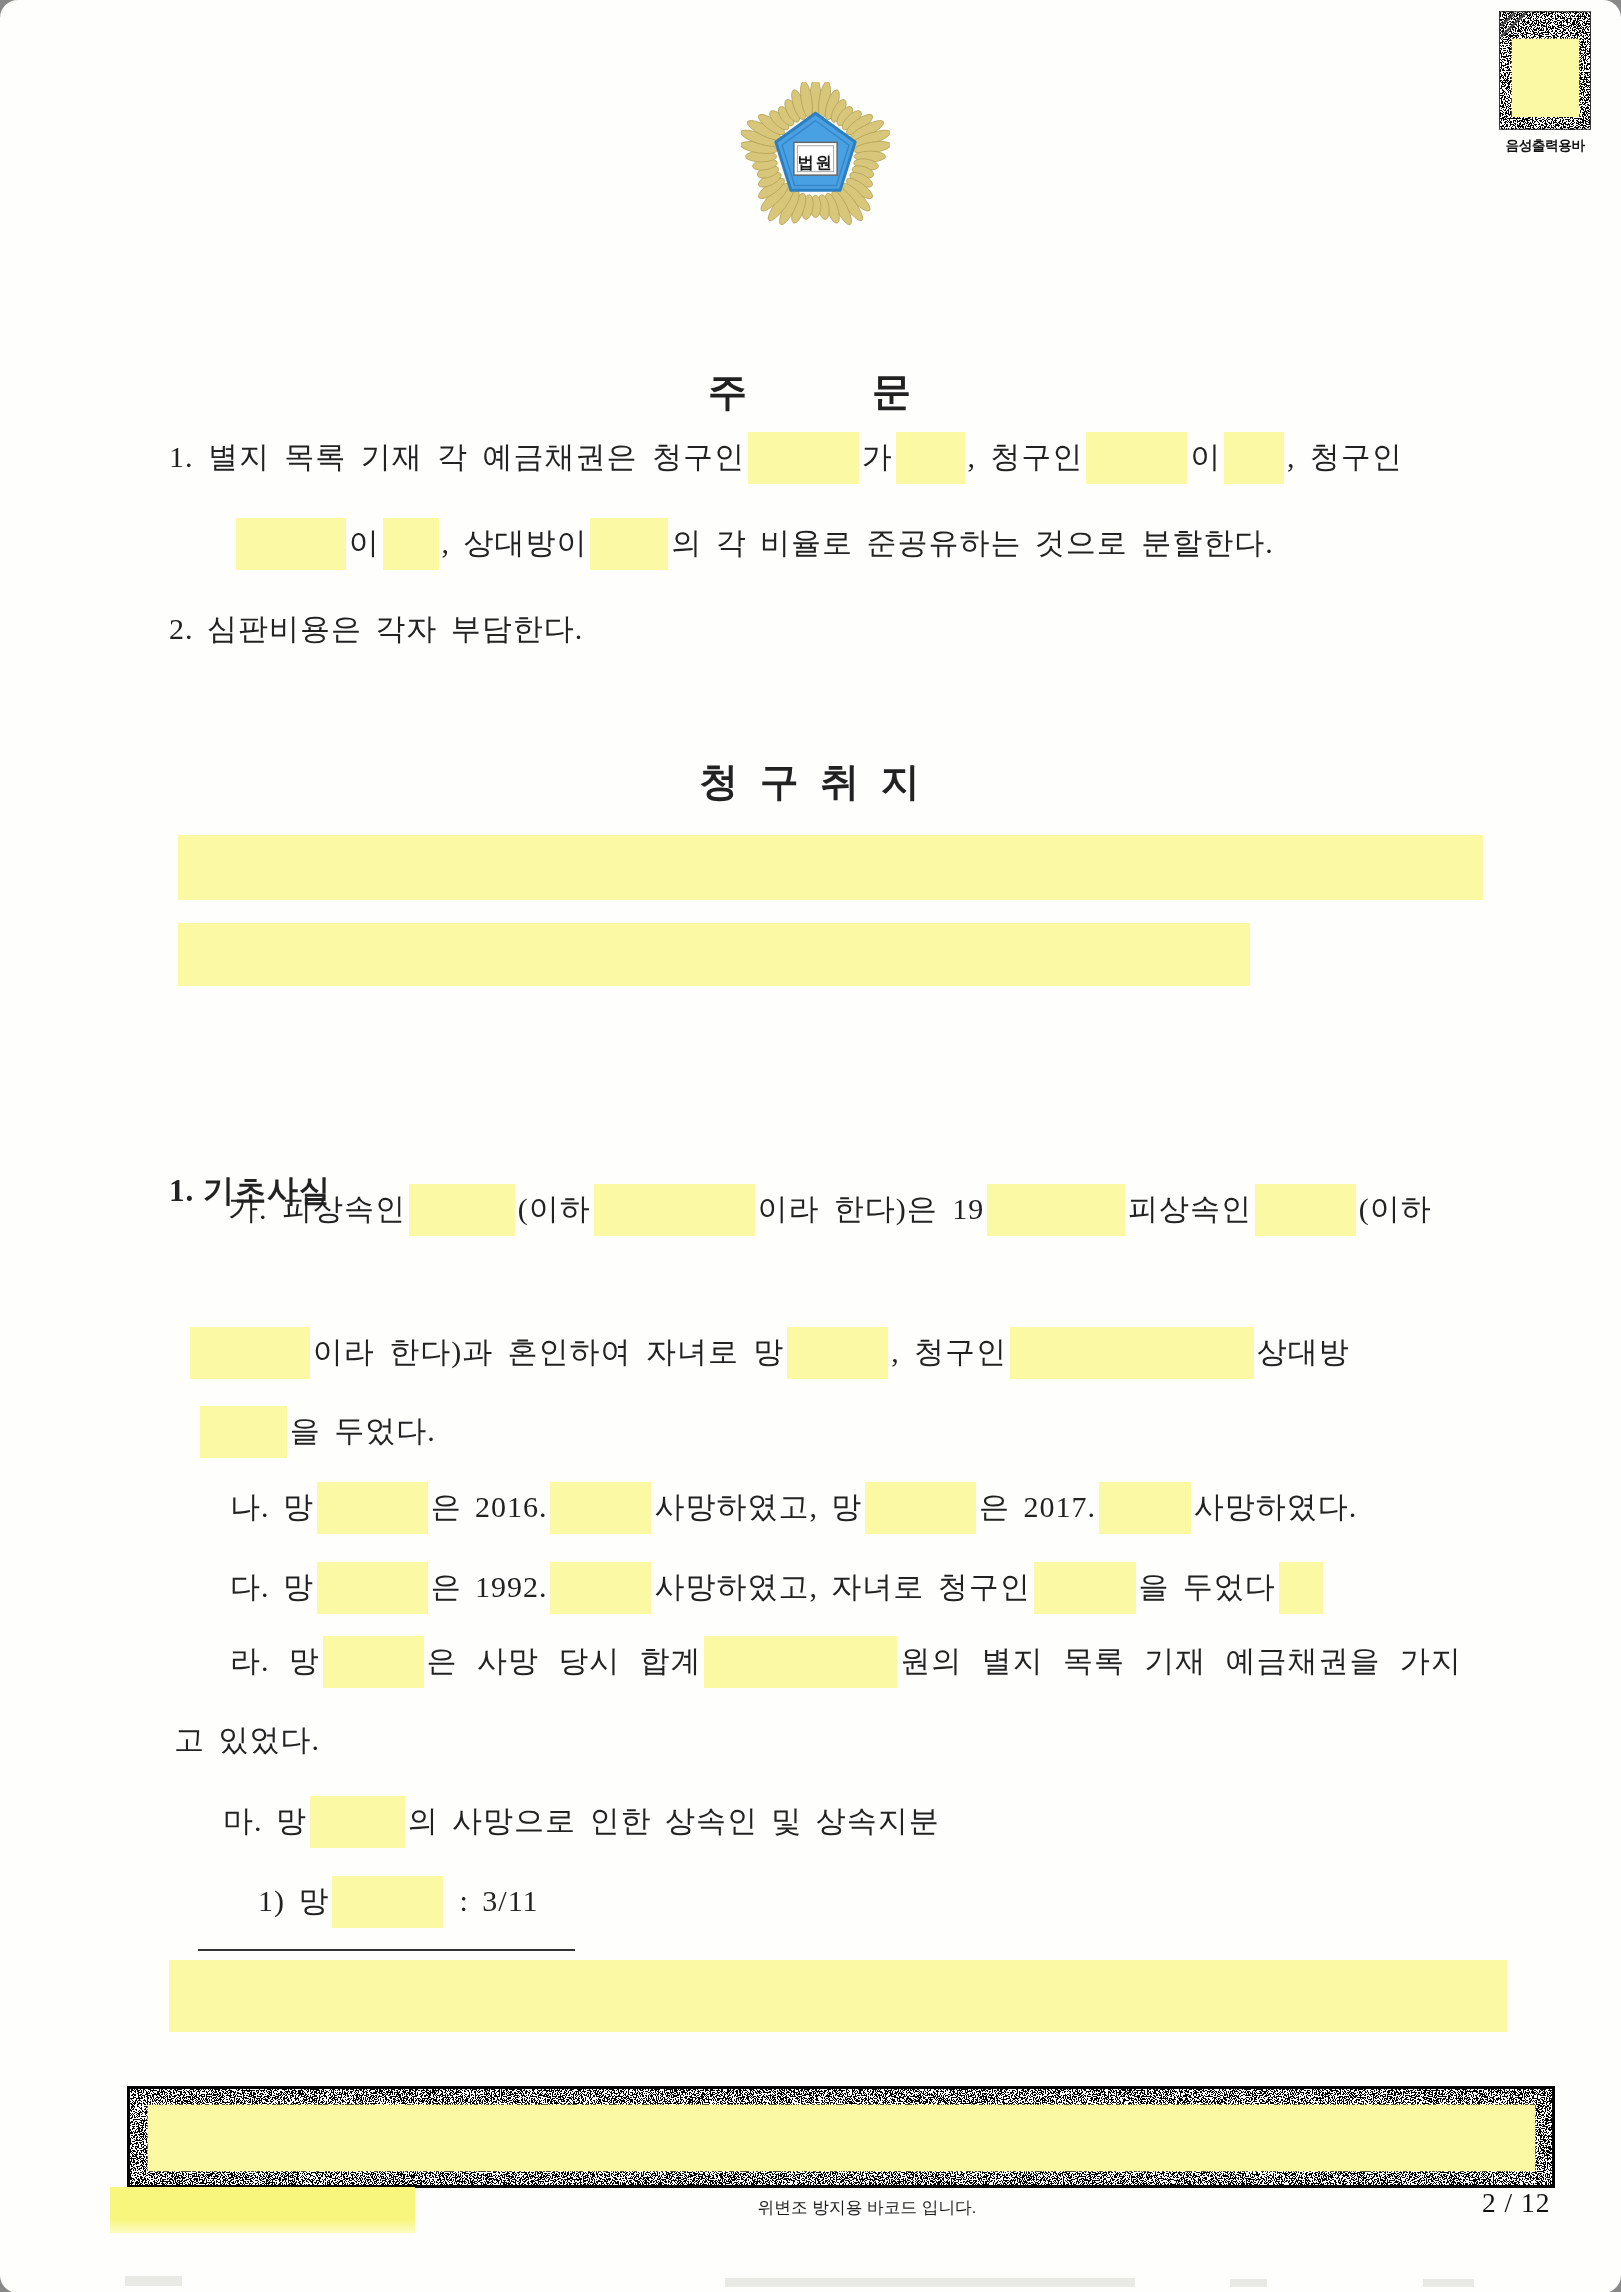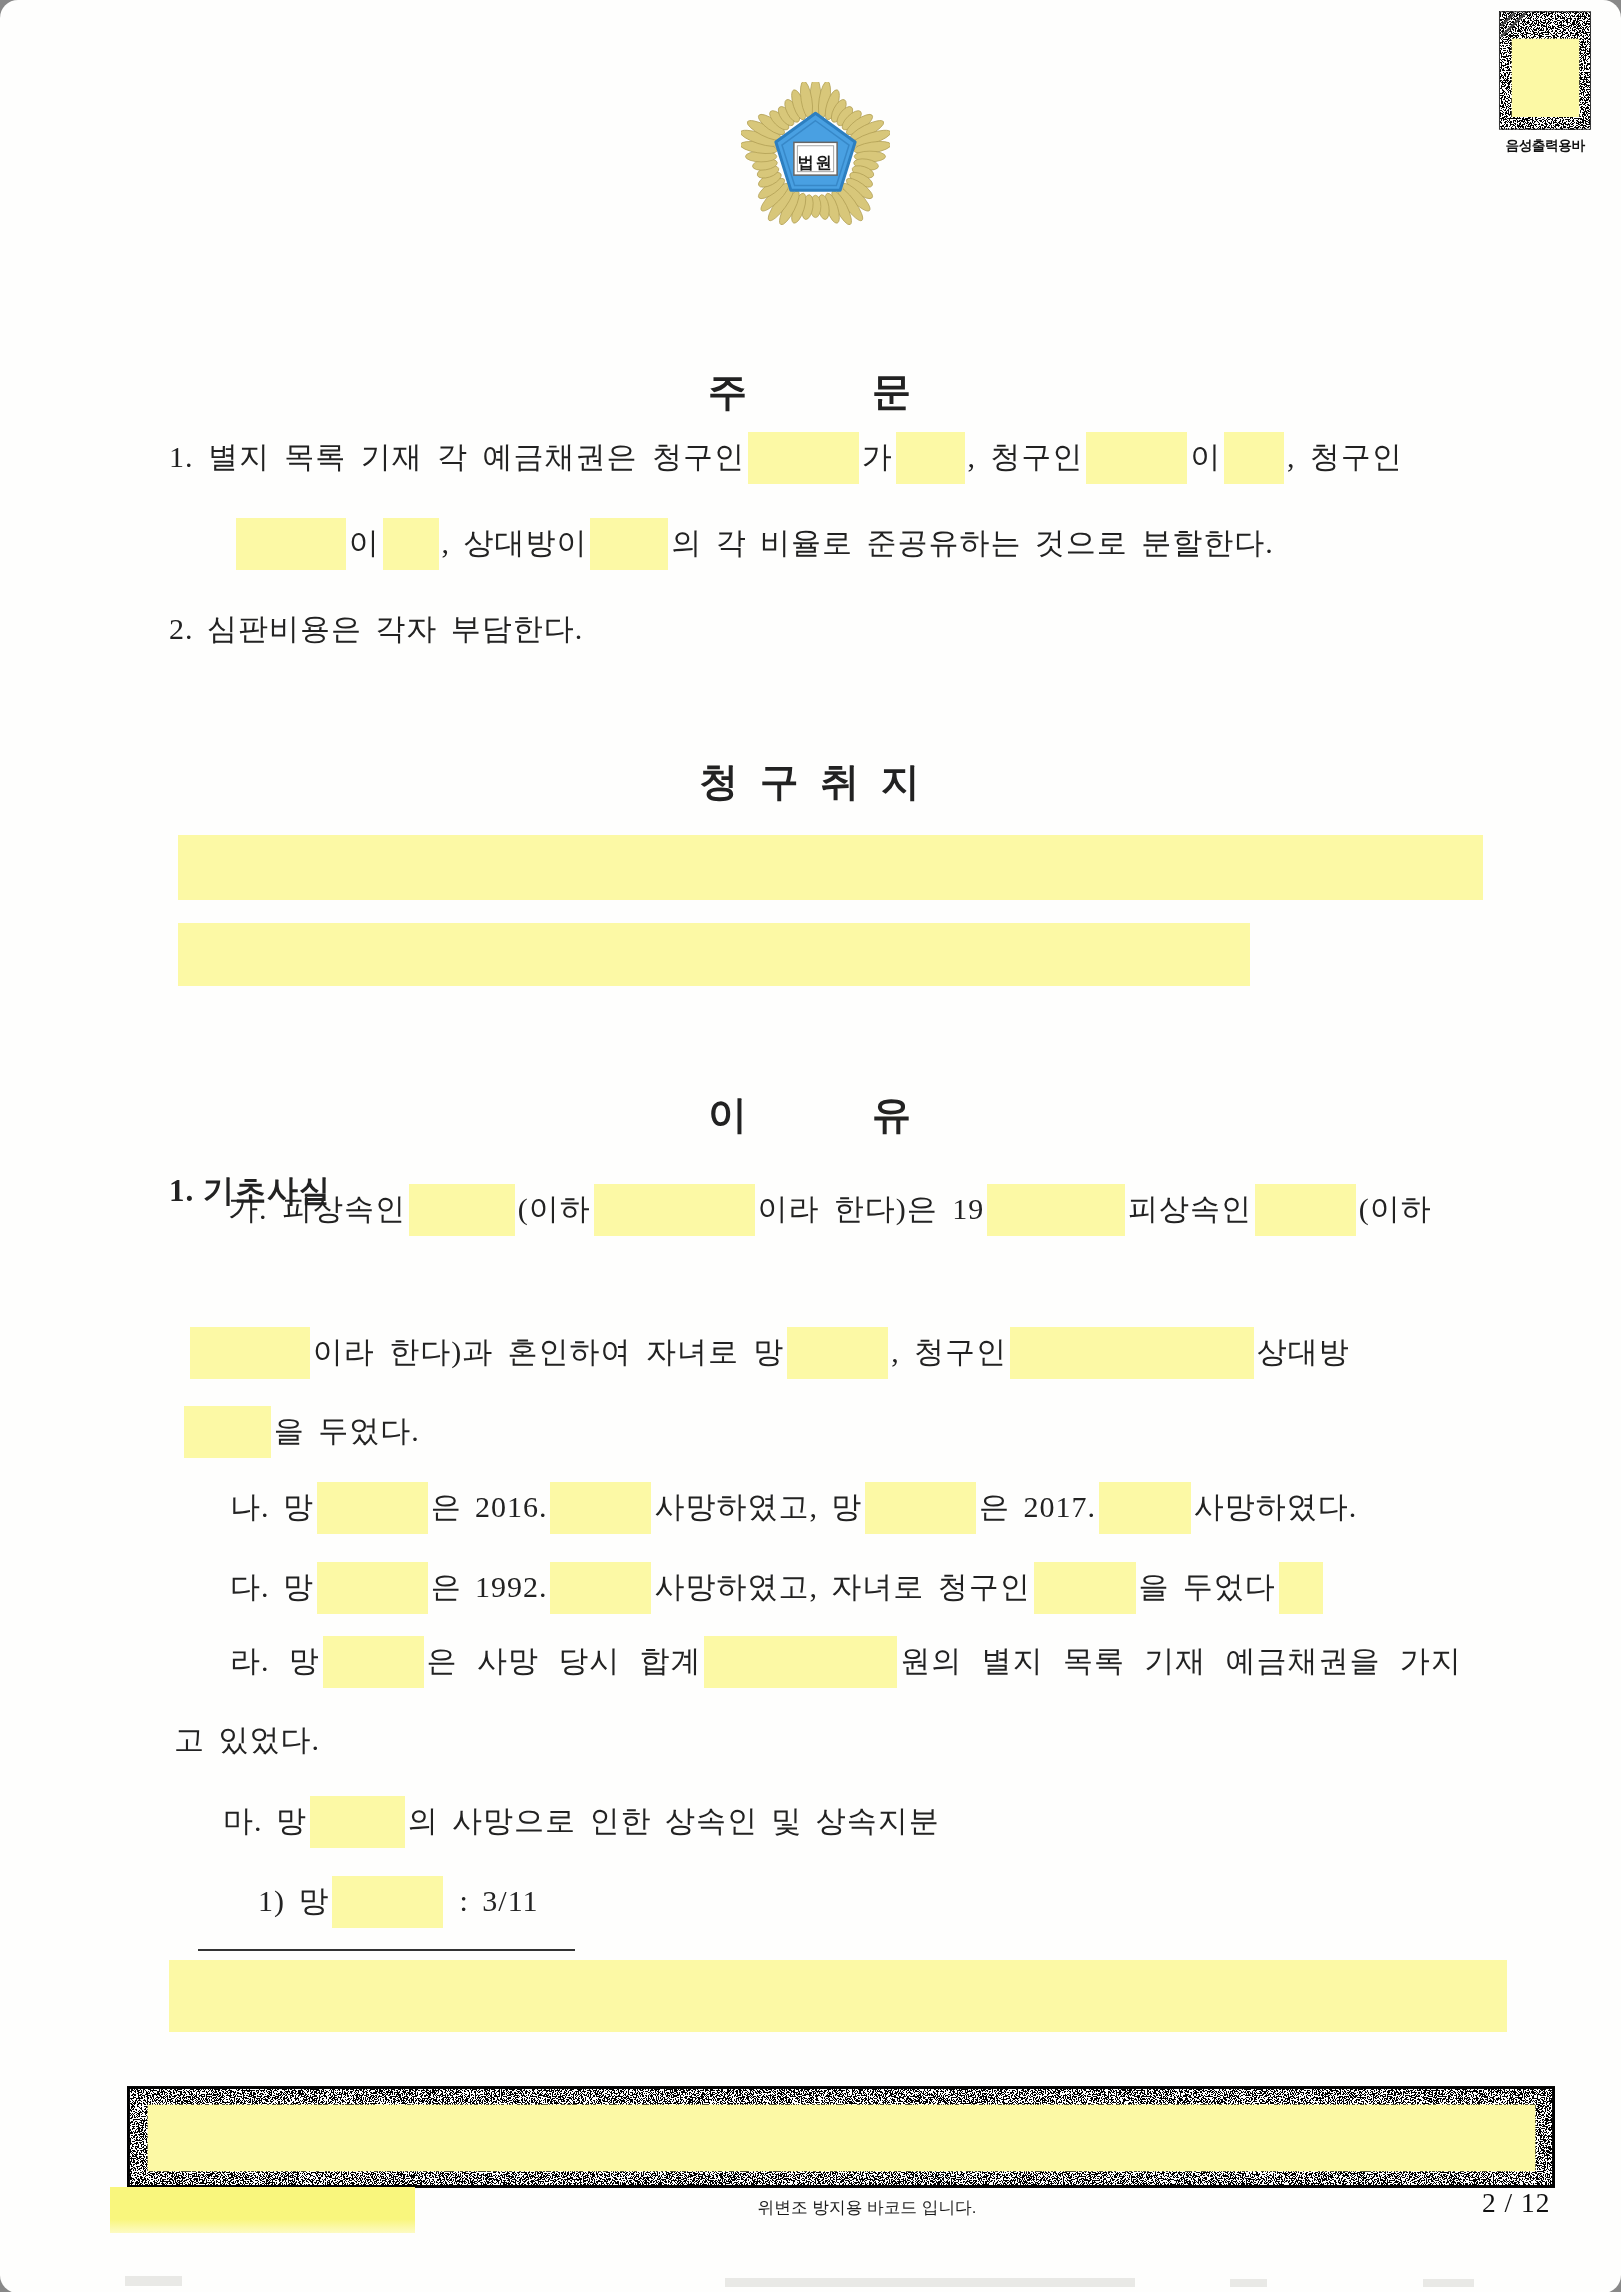--- a/index.html
+++ b/index.html
@@ -128,36 +128,35 @@
       <rect x="1.5" y="1.5" width="93" height="120" fill="#ffffff" filter="url(#speckle)"></rect>
       <rect x="1.5" y="1.5" width="93" height="120" fill="none" stroke="#333" stroke-width="1"></rect>
       <rect x="14" y="29" width="69" height="80" class="hl-fill"></rect>
       <path d="M3 16 L17 3 M3 27 L28 3" stroke="#444" stroke-width="2.5" fill="none"></path>
     </svg>
     <div id="voice-barcode-label">음성출력용바</div>
   </div>
 
   <div class="h1" id="h-claim">청 구 취 지</div>
   <div class="h1" id="h-order">주   문</div>
-  <div class="h1" id="h-reason">이   유</div>
   <div class="subhead">1. 기초사실</div>
 
   <div id="order-lines">
       <div class="line" style="left: 169px; top: 428px; word-spacing: 5.9px;">1. 별지 목록 기재 각 예금채권은 청구인<span class="red" style="width: 111px;"></span>가<span class="red" style="width: 69px;"></span>, 청구인<span class="red" style="width: 101px;"></span>이<span class="red" style="width: 60px;"></span>, 청구인</div>
       <div class="line" style="left: 233px; top: 514px;"><span class="red" style="width: 110px;"></span>이<span class="red" style="width: 56px;"></span>, 상대방이<span class="red" style="width: 78px;"></span>의 각 비율로 준공유하는 것으로 분할한다.</div>
       <div class="line" style="left: 169px; top: 600px;">2. 심판비용은 각자 부담한다.</div>
     </div>
   <div id="claim-bars">
       <div class="bar" style="left: 178px; top: 835px; width: 1305px; height: 65px;"></div>
       <div class="bar" style="left: 178px; top: 923px; width: 1072px; height: 63px;"></div>
     </div>
   <div id="reason-lines">
       <div class="line" style="left: 228px; top: 1180px; word-spacing: 5.9px;">가. 피상속인<span class="red" style="width: 106px;"></span>(이하<span class="red" style="width: 161px;"></span>이라 한다)은 19<span class="red" style="width: 138px;"></span>피상속인<span class="red" style="width: 101px;"></span>(이하</div>
       <div class="line" style="left: 187px; top: 1323px; word-spacing: 5.9px;"><span class="red" style="width: 120px;"></span>이라 한다)과 혼인하여 자녀로 망<span class="red" style="width: 101px;"></span>, 청구인<span class="red" style="width: 244px;"></span>상대방</div>
-      <div class="line" style="left: 181px; top: 1402px;"><span class="red" style="width: 87px;"></span>을 두었다.</div>
+      <div class="line" style="left: 197px; top: 1402px;"><span class="red" style="width: 87px;"></span>을 두었다.</div>
       <div class="line" style="left: 230px; top: 1478px; word-spacing: 4.9px;">나. 망<span class="red" style="width: 111px;"></span>은 2016.<span class="red" style="width: 101px;"></span>사망하였고, 망<span class="red" style="width: 111px;"></span>은 2017.<span class="red" style="width: 92px;"></span>사망하였다.</div>
       <div class="line" style="left: 230px; top: 1558px; word-spacing: 4.9px;">다. 망<span class="red" style="width: 111px;"></span>은 1992.<span class="red" style="width: 101px;"></span>사망하였고, 자녀로 청구인<span class="red" style="width: 102px;"></span>을 두었다<span class="red" style="width: 44px;"></span></div>
       <div class="line" style="left: 230px; top: 1632px; word-spacing: 10.8px;">라. 망<span class="red" style="width: 101px;"></span>은 사망 당시 합계<span class="red" style="width: 193px;"></span>원의 별지 목록 기재 예금채권을 가지</div>
       <div class="line" style="left: 174px; top: 1711px;">고 있었다.</div>
       <div class="line" style="left: 223px; top: 1792px; text-align: center;">마. 망<span class="red" style="width: 95px;"></span>의 사망으로 인한 상속인 및 상속지분</div>
       <div class="line" style="left: 258px; top: 1872px;">1) 망<span class="red" style="width: 111px;"></span> : 3/11</div>
     </div>
 
   <div id="footnote-divider"></div>
   <div id="footnote-bar"></div>

